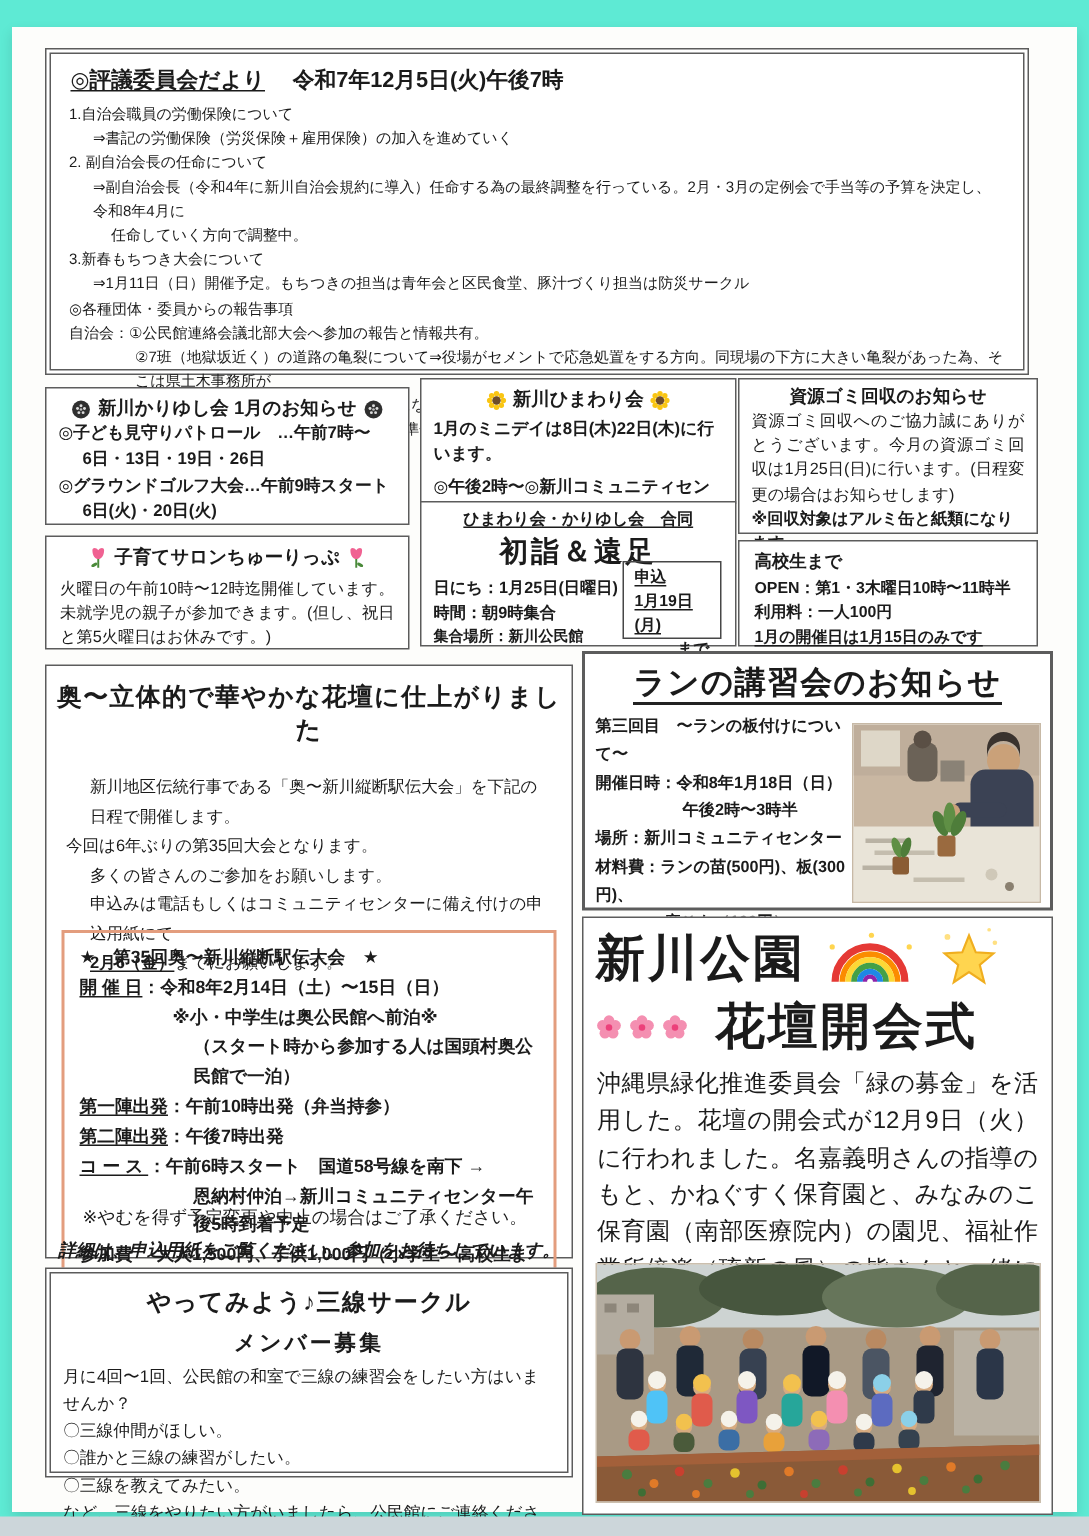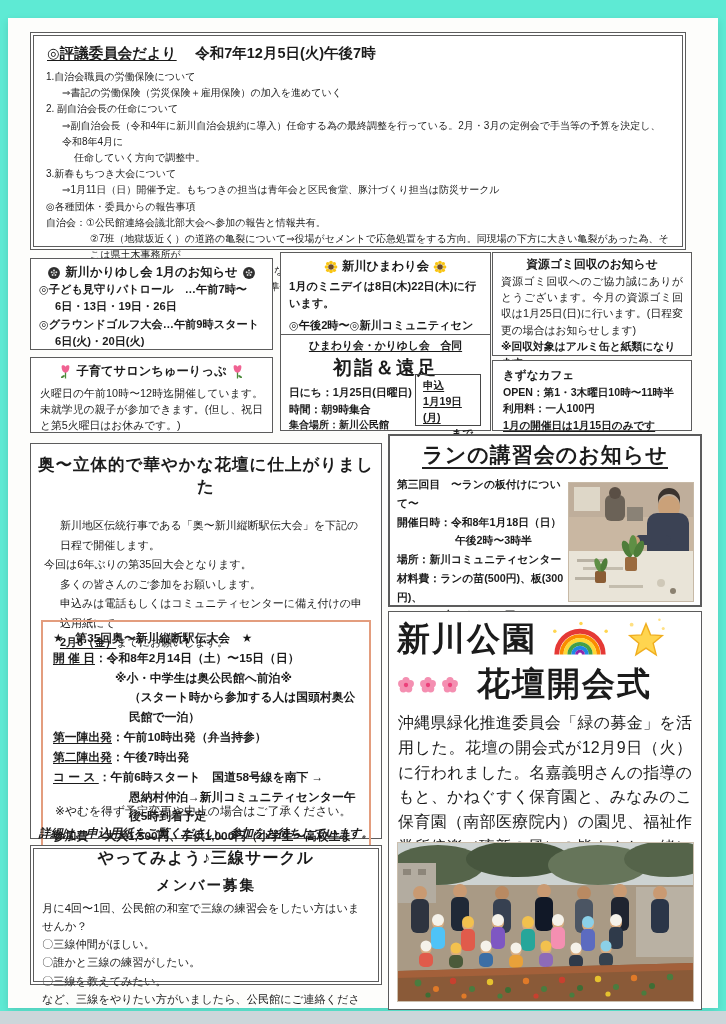--- a/index.html
+++ b/index.html
@@ -29,21 +29,21 @@
   
   .ek-title{font-size:16.5px;font-weight:bold;text-align:center;letter-spacing:1px;padding:10px 6px 6px;}
   .ek-para{padding:0 13px;font-size:11px;line-height:1.78;margin-top:12px;}
   .race{position:absolute;left:10px;right:10px;top:176px;border:2px solid #e39d7e;
         padding:7px 10px;font-size:11.8px;font-weight:bold;line-height:1.68;box-sizing:border-box;}
   .rc1{padding-left:62px}.rc2{padding-left:76px}
   .ek-caution{position:absolute;left:24px;top:360px;font-size:11.8px;}
   .ek-detail{position:absolute;left:0;right:0;top:382px;text-align:center;font-size:11.8px;
              font-weight:bold;font-style:italic;}
   
-  .ss-title{font-size:16px;font-weight:bold;text-align:center;margin-top:2px;letter-spacing:1px;}
+  .ss-title{font-size:16px;font-weight:bold;text-align:center;margin-top:12px;letter-spacing:1px;}
   .ss-sub{font-size:14.5px;font-weight:bold;text-align:center;margin:7px 0 4px;letter-spacing:2px;}
   .ss-line{font-size:11.2px;line-height:1.62;padding:0 11px;}
   
   .ran-title{font-size:21px;font-weight:bold;text-align:center;margin-top:5px;letter-spacing:1px;}
   .ran-title span{border-bottom:2px solid #222;padding-bottom:1px;}
   .ran-line{font-size:10.8px;font-weight:bold;line-height:1.74;}
   .ri1{padding-left:58px}.ri2{padding-left:46px}.ri3{padding-left:36px}
   .ran-photo{position:absolute;right:6px;top:46px;width:124px;height:118px;border:1px solid #c7b9a6;}
   
   .kd-t1{display:flex;align-items:center;gap:12px;padding:4px 8px 0;}
@@ -171,21 +171,21 @@
     <div class="sb-line" style="font-size:10.8px;">時間：朝9時集合</div>
     <div class="sb-line" style="font-size:10px;">集合場所：新川公民館</div>
     <div class="hm-dead">
       <div><span class="u">申込</span></div>
       <div><span class="u">1月19日(月)</span></div>
       <div style="text-align:right;">まで</div>
     </div>
   </div>
 
   <div class="box" style="left:492px;top:360px;width:200px;height:71px;padding:5px 10px;">
-    <div class="sb-line" style="font-size:11.6px;">きずなカフェ</div>
+    <div class="sb-line" style="font-size:11.6px;">高校生まで</div>
     <div class="sb-line" style="font-size:10.6px;">OPEN：第1・3木曜日10時〜11時半</div>
     <div class="sb-line" style="font-size:10.6px;">利用料：一人100円</div>
     <div class="sb-line" style="font-size:10.6px;"><span class="u">1月の開催日は1月15日のみです</span></div>
   </div>
 
   <div class="box" style="left:30px;top:443px;width:352px;height:396px;">
     <div class="ek-title">奥〜立体的で華やかな花壇に仕上がりました</div>
     <div class="ek-para">
       <div class="i1">新川地区伝統行事である「奥〜新川縦断駅伝大会」を下記の日程で開催します。</div>
       <div>今回は6年ぶりの第35回大会となります。</div>

